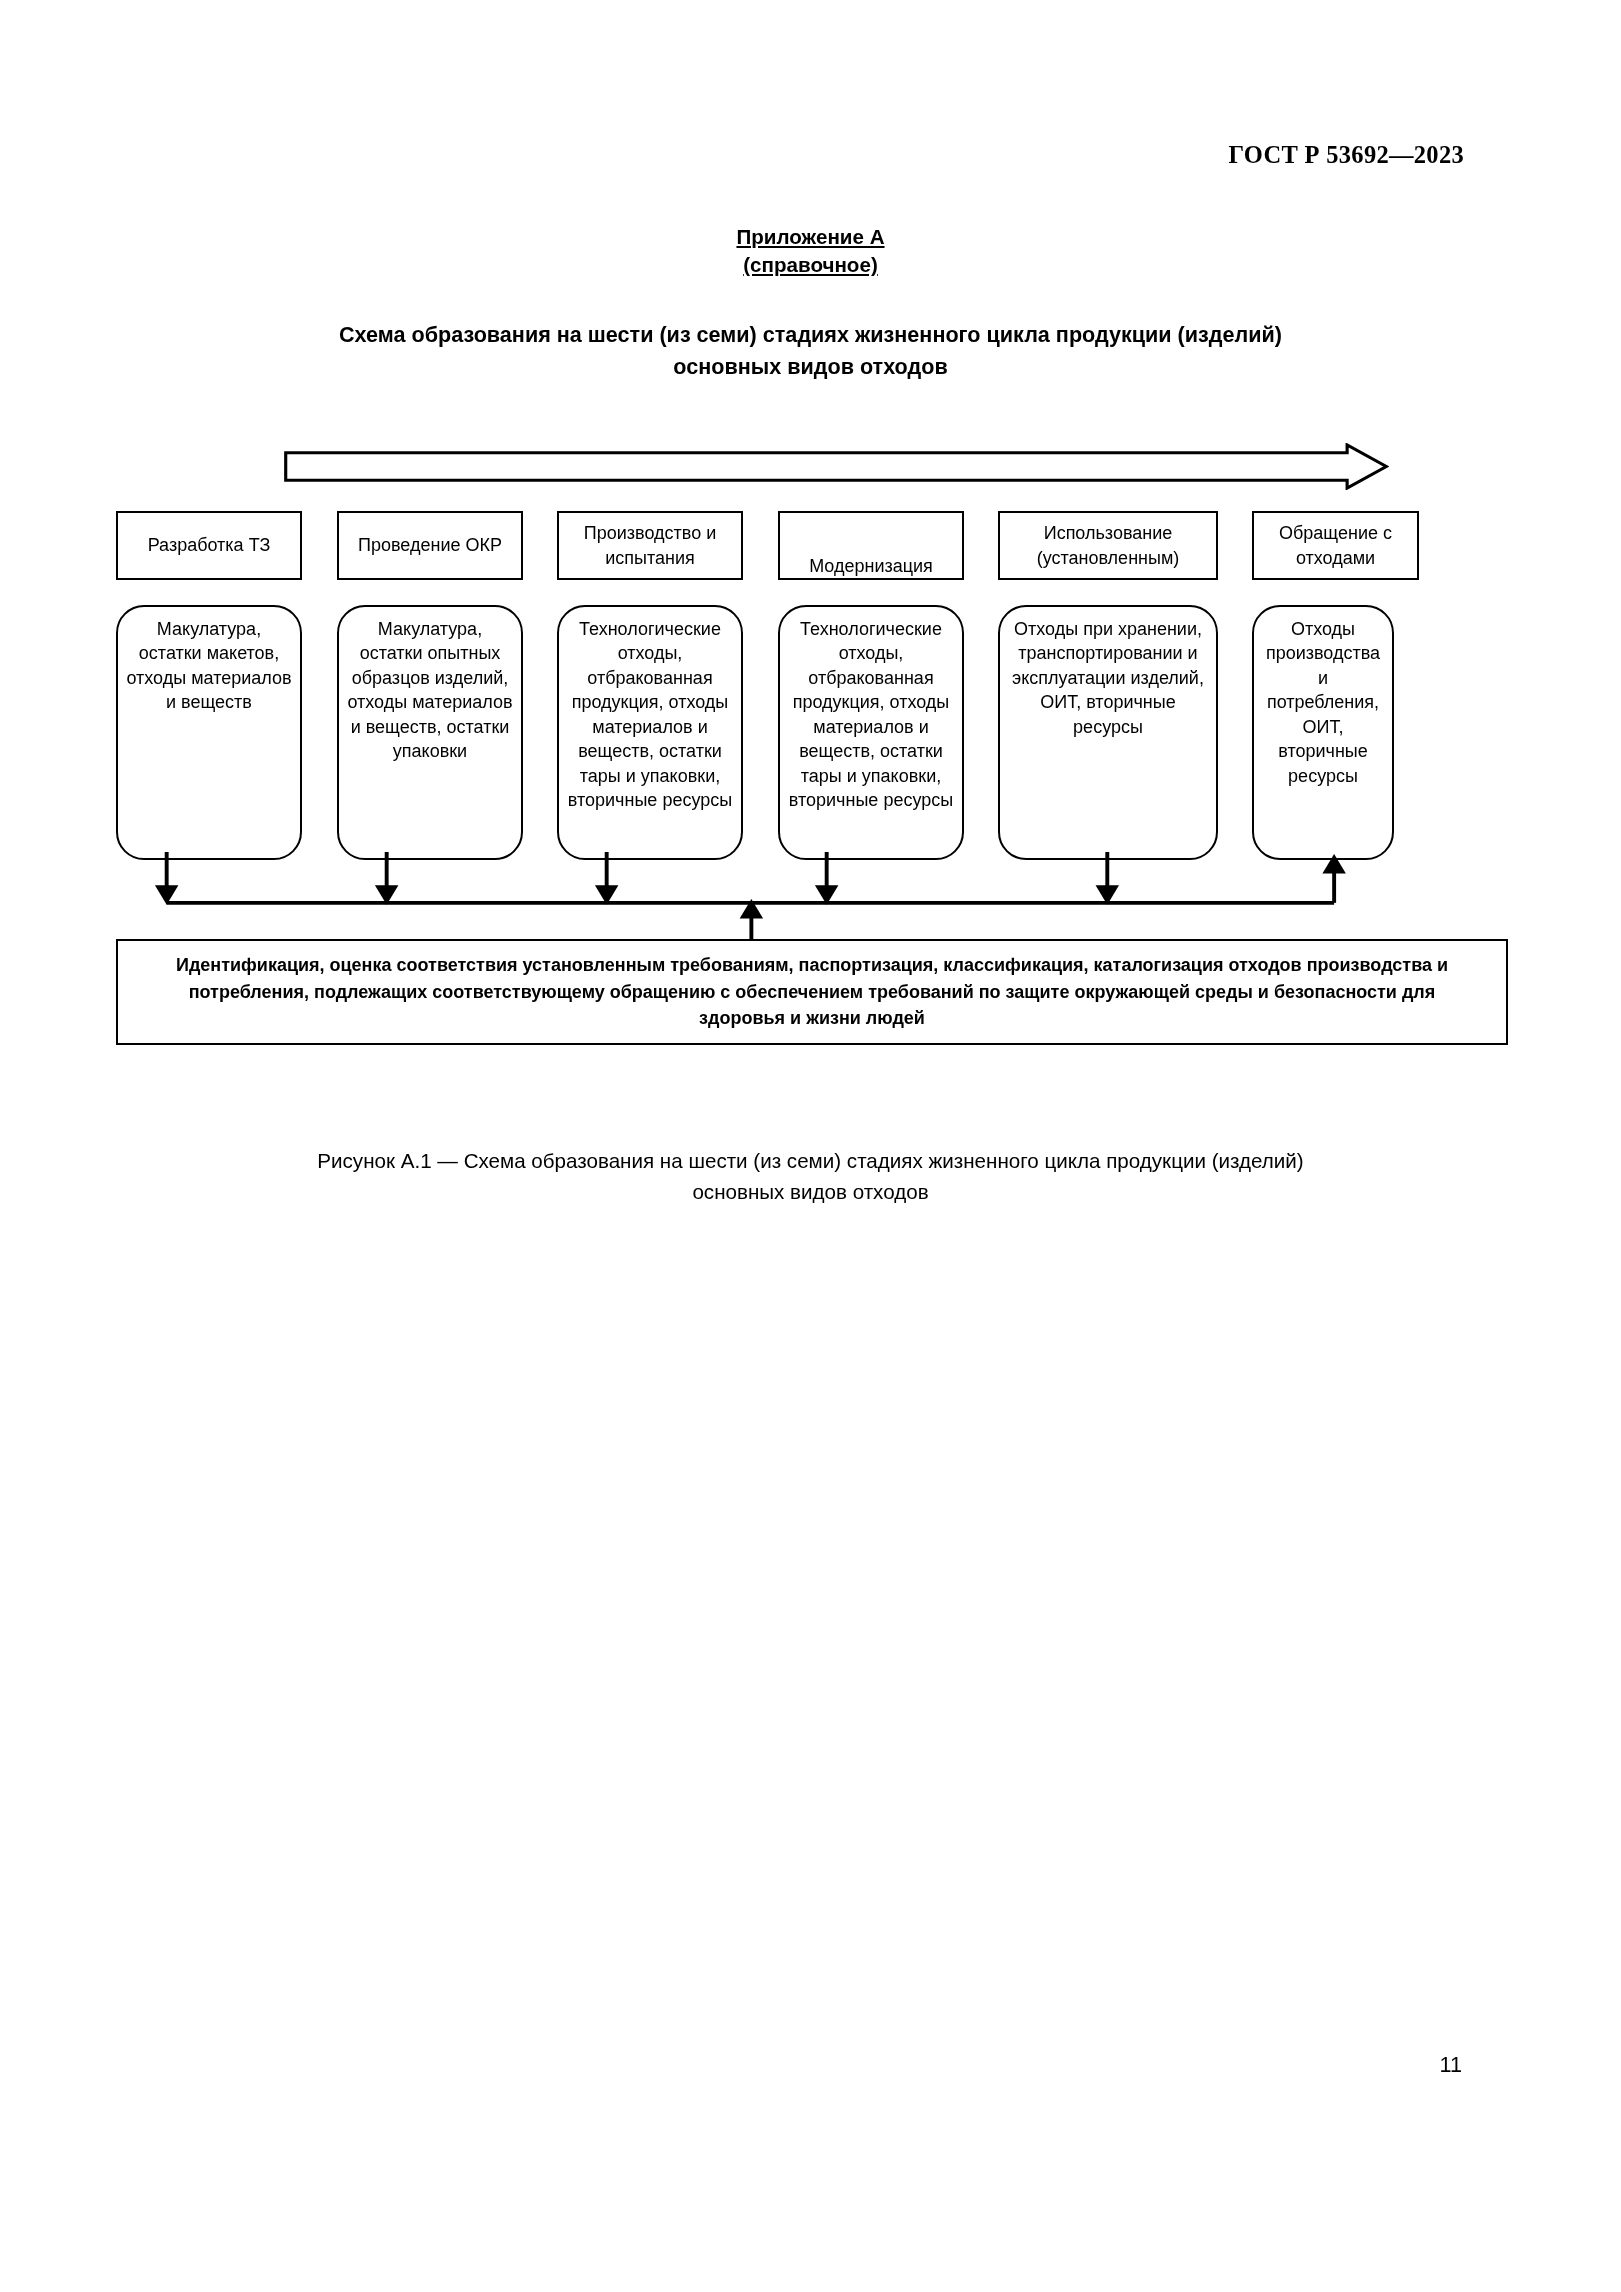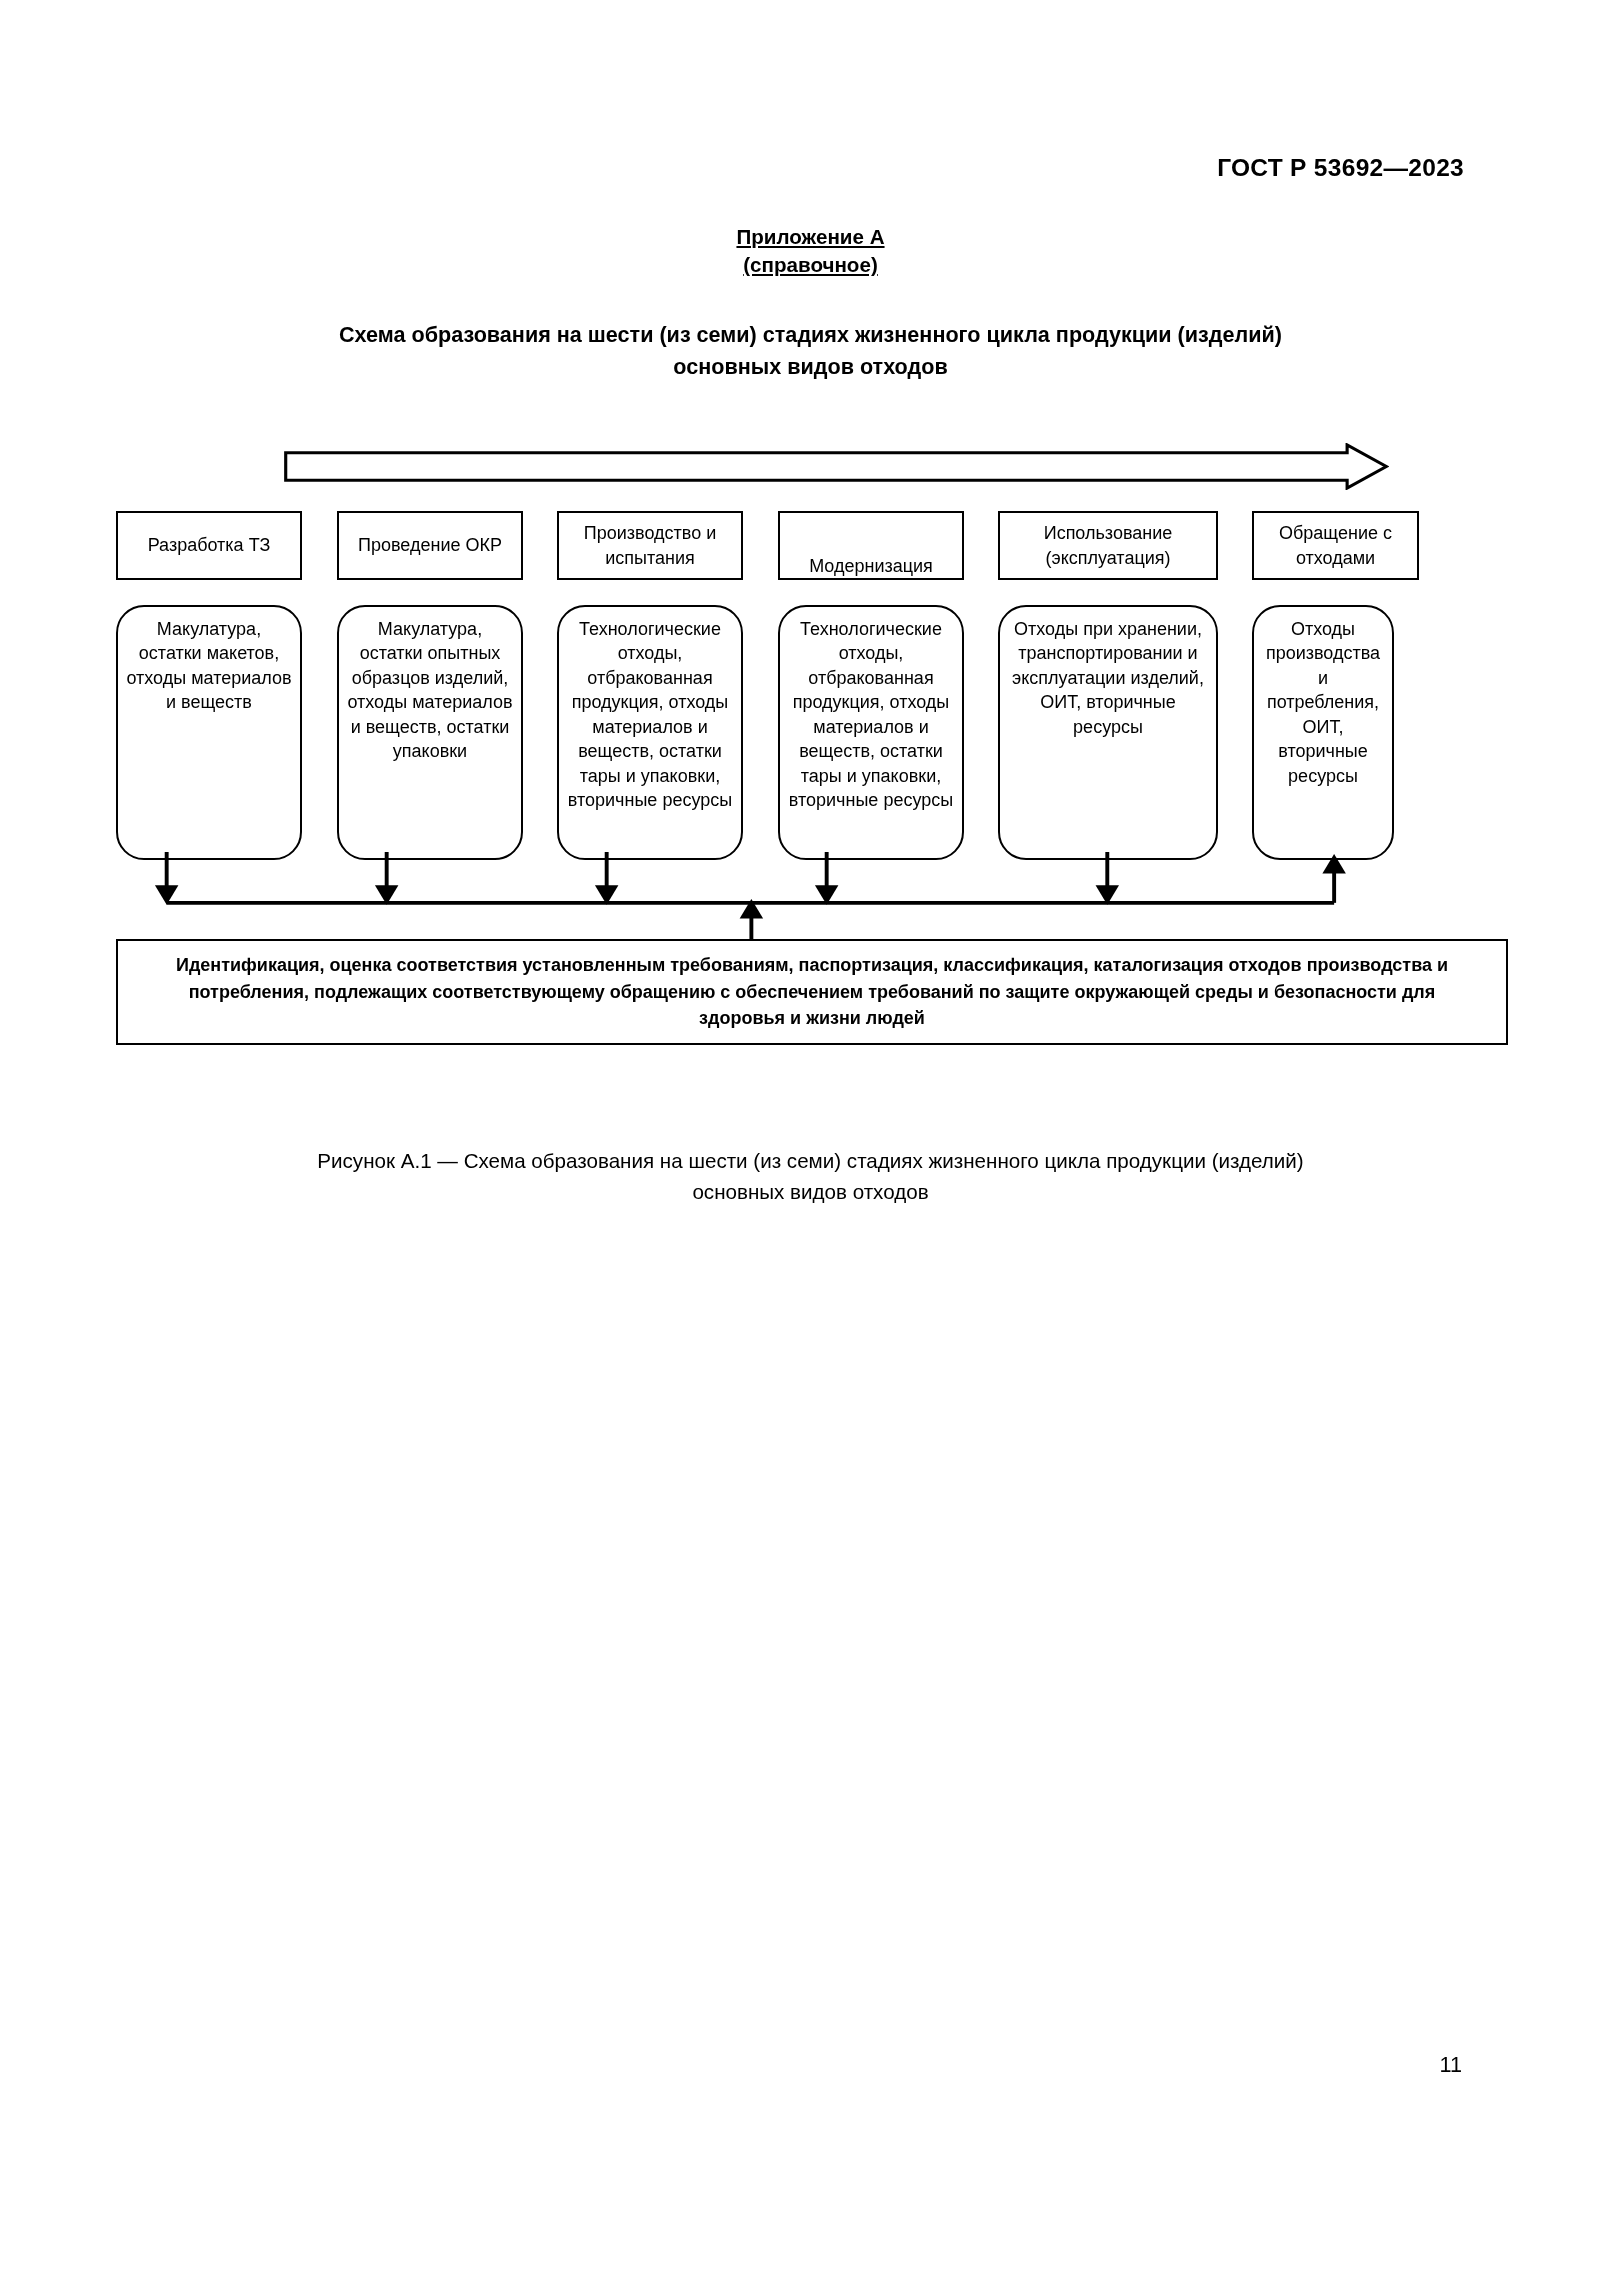--- a/index.html
+++ b/index.html
@@ -12,26 +12,27 @@
     height: 2293px;
     position: relative;
     font-family: "Liberation Sans", sans-serif;
     color: #000000;
     overflow: hidden;
   }
 
   
   .running-head {
     position: absolute;
-    top: 154px;
+    top: 141px;
     right: 157px;
     font-size: 24.5px;
     font-weight: bold;
     letter-spacing: 0.3px;
     white-space: nowrap;
+    font-family: Liberation Serif, serif;
   }
 
   
   .appendix-block {
     position: absolute;
     top: 223px;
     left: 0;
     width: 1621px;
     text-align: center;
     font-size: 20.6px;
@@ -184,21 +185,21 @@
     <div class="box stage-box" style="left:221px;width:186px;">
       <span>Проведение ОКР</span>
     </div>
     <div class="box stage-box" style="left:441px;width:186px;">
       <span>Производство и испытания</span>
     </div>
     <div class="box stage-box" style="left:662px;width:186px;align-items:flex-end;">
       <span>Модернизация</span>
     </div>
     <div class="box stage-box" style="left:882px;width:220px;">
-      <span>Использование (эксплуатация)</span>
+      <span>Использование (установленным)</span>
     </div>
     <div class="box stage-box" style="left:1136px;width:167px;">
       <span>Обращение с отходами</span>
     </div>
   </div>
 
   <div class="waste-row">
     <div class="box waste-box" style="left:0px;width:186px;">
       <span>Макулатура, остатки макетов, отходы материалов и веществ</span>
     </div>

